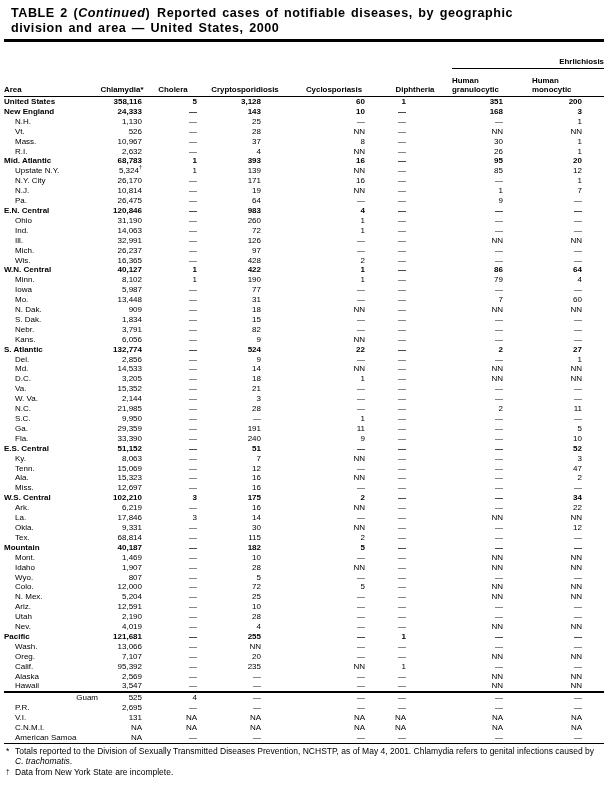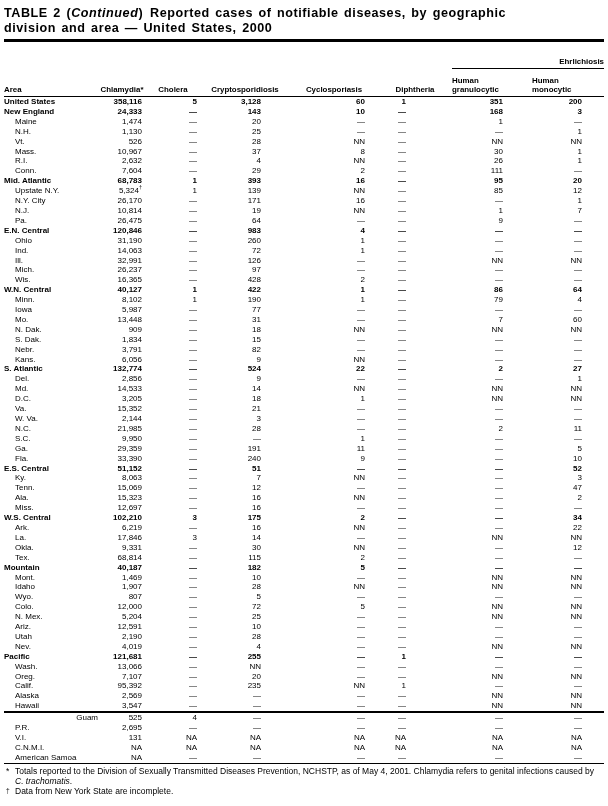--- a/index.html
+++ b/index.html
@@ -6,21 +6,21 @@
   body {
     width:608px; height:806px; overflow:hidden;
     font-family:"Liberation Sans", sans-serif;
     color:#000; -webkit-font-smoothing:antialiased;
   }
   .page { padding:5px 4px 0 4px; }
 
   
   .title {
     font-weight:bold; font-size:12.6px; line-height:15px;
-    letter-spacing:0.55px; word-spacing:1.5px; margin:1px 0 0 0;
+    letter-spacing:0.55px; word-spacing:1.5px; margin:1px 0 0 7px;
   }
   .title i { font-style:italic; }
   .title-rule { border-top:3px solid #000; margin-top:3px; }
 
   
   table { border-collapse:collapse; table-layout:fixed; width:600px; border-bottom:1.8px solid #000; }
   col.c-area  { width:94px; }
   col.c-chlam { width:48px; }
   col.c-chol  { width:54px; }
   col.c-cryp  { width:90px; }
@@ -123,30 +123,20 @@
           <td>New England</td>
           <td>24,333</td>
           <td>—</td>
           <td>143</td>
           <td>10</td>
           <td>—</td>
           <td>168</td>
           <td>3</td>
         </tr>
         <tr class="row-state">
-          <td>Maine</td>
-          <td>1,474</td>
-          <td>—</td>
-          <td>20</td>
-          <td>—</td>
-          <td>—</td>
-          <td>1</td>
-          <td>—</td>
-        </tr>
-        <tr class="row-state">
           <td>N.H.</td>
           <td>1,130</td>
           <td>—</td>
           <td>25</td>
           <td>—</td>
           <td>—</td>
           <td>—</td>
           <td>1</td>
         </tr>
         <tr class="row-state">
@@ -171,30 +161,20 @@
         </tr>
         <tr class="row-state">
           <td>R.I.</td>
           <td>2,632</td>
           <td>—</td>
           <td>4</td>
           <td>NN</td>
           <td>—</td>
           <td>26</td>
           <td>1</td>
-        </tr>
-        <tr class="row-state">
-          <td>Conn.</td>
-          <td>7,604</td>
-          <td>—</td>
-          <td>29</td>
-          <td>2</td>
-          <td>—</td>
-          <td>111</td>
-          <td>—</td>
         </tr>
         <tr class="row-region">
           <td>Mid. Atlantic</td>
           <td>68,783</td>
           <td>1</td>
           <td>393</td>
           <td>16</td>
           <td>—</td>
           <td>95</td>
           <td>20</td>

